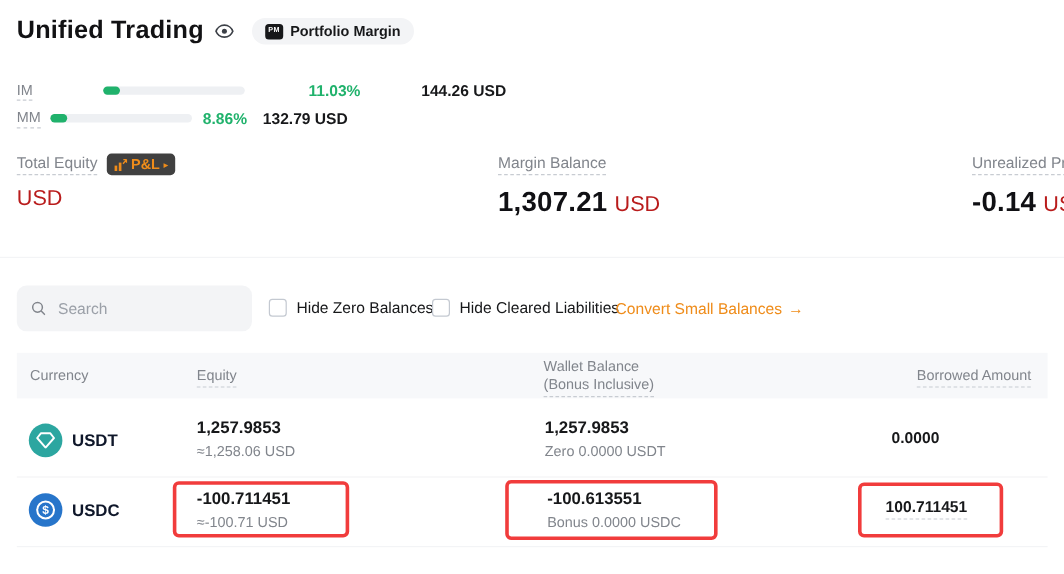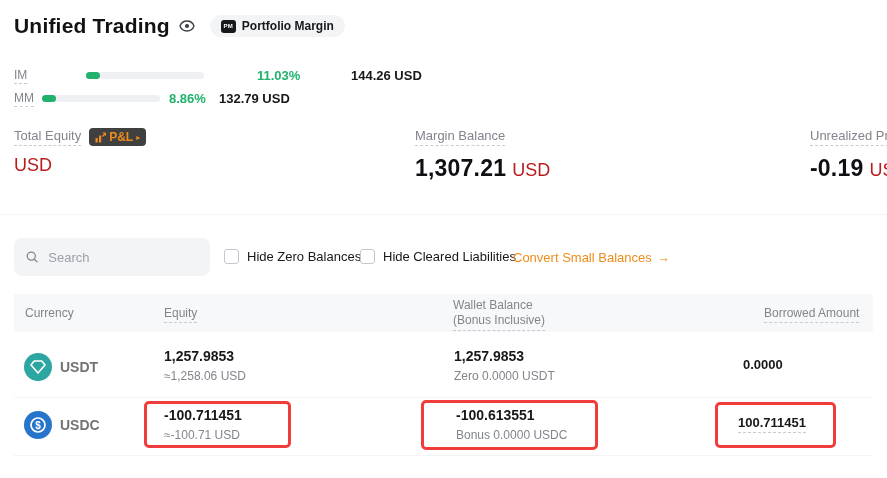--- a/index.html
+++ b/index.html
@@ -77,21 +77,21 @@
   .th .du { border-bottom:1px dashed #c8ccd2; padding-bottom:2px; display:inline-block; }
   .th.currency { left:11px; top:12px; }
   .th.equity { left:150px; top:12px; }
   .th.wallet { left:439px; top:4px; line-height:15px; }
   .th.wallet .blk { display:inline-block; border-bottom:1px dashed #c8ccd2; padding-bottom:2px; }
   .th.borrowed { left:710px; top:12px;margin-left:40px; }
 
   .coin-icon { width:28px; height:28px; border-radius:50%; display:flex; align-items:center; justify-content:center; }
   .coin-icon.usdt { background:#2ca6a0; }
   .coin-icon.usdc { background:#2775ca; }
-  .coin-name { font-size:14px; font-weight:700; color:#737373; }
+  .coin-name { font-size:14px; font-weight:700; color:#0f172a; }
   .cell-main { font-size:14px; font-weight:700; color:#17181a; }
   .cell-sub { font-size:12px; color:#81858c; margin-top:5px; }
   .cell-borrowed { font-size:13px; font-weight:600; color:#17181a; }
   .cell-borrowed.du { border-bottom:1px dashed #c8ccd2; padding-bottom:2px; }
   .row-div { left:14px; right:14px; height:1px; background:#f3f4f6; }
 
   .hl-box { border:3px solid #f13c3c; border-radius:5px; pointer-events:none; background:transparent; }
 </style>
 </head>
 <body>
@@ -155,21 +155,21 @@
       <span class="val">1,307.21</span>
       <span class="unit">USD</span>
     </div>
   </div>
 
   <div class="abs stat" style="left:810px;">
     <div class="lbl-row">
       <span class="lbl">Unrealized Pr</span>
     </div>
     <div class="val-row">
-      <span class="val">-0.19</span>
+      <span class="val">-0.14</span>
       <span class="unit">USD</span>
     </div>
   </div>
 
   <div class="abs divider" style="top:214px;"></div>
 
   <div class="abs search-box">
     <svg width="14" height="14" viewBox="0 0 14 14">
         <circle cx="6" cy="6" r="4.6" fill="none" stroke="#81858c" stroke-width="1.4"></circle>
         <line x1="9.5" y1="9.5" x2="13" y2="13" stroke="#81858c" stroke-width="1.4"></line>

